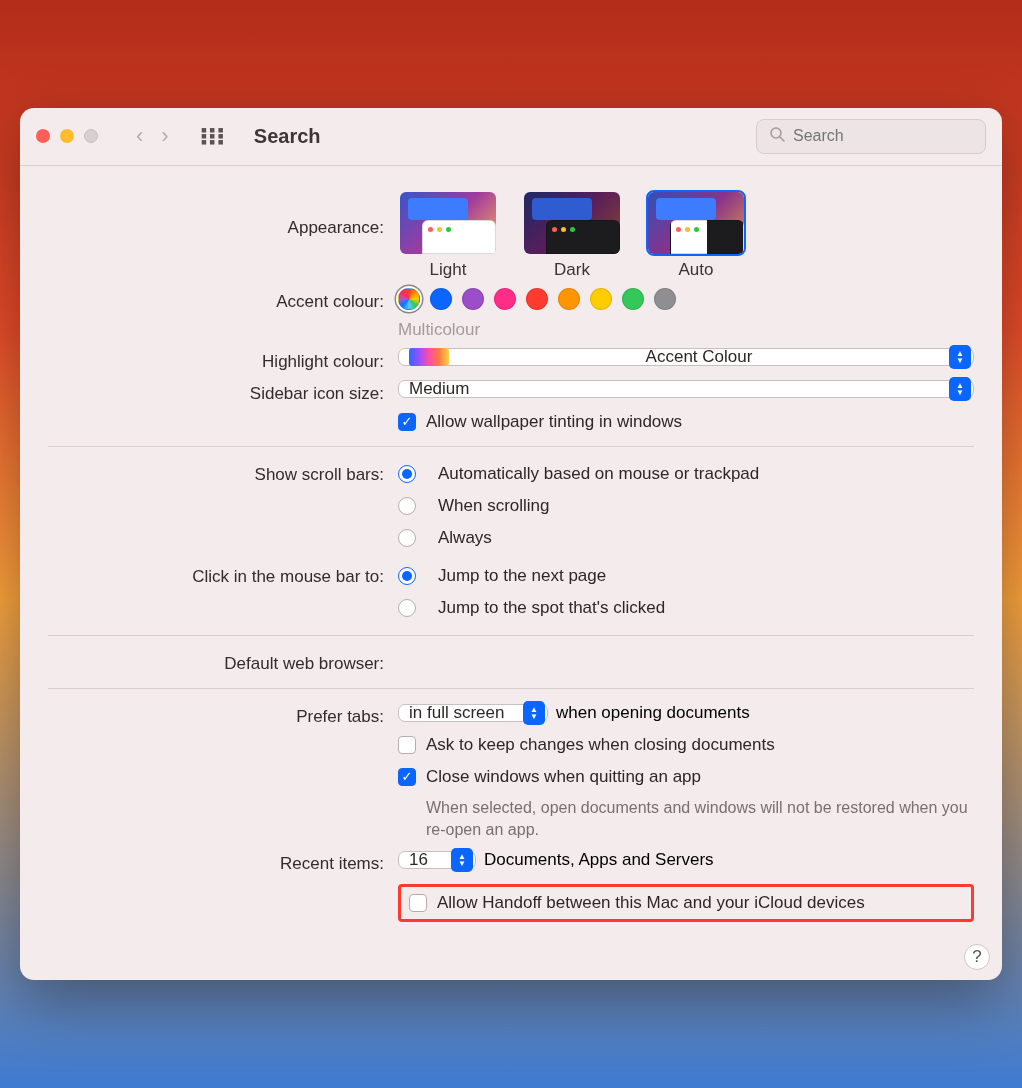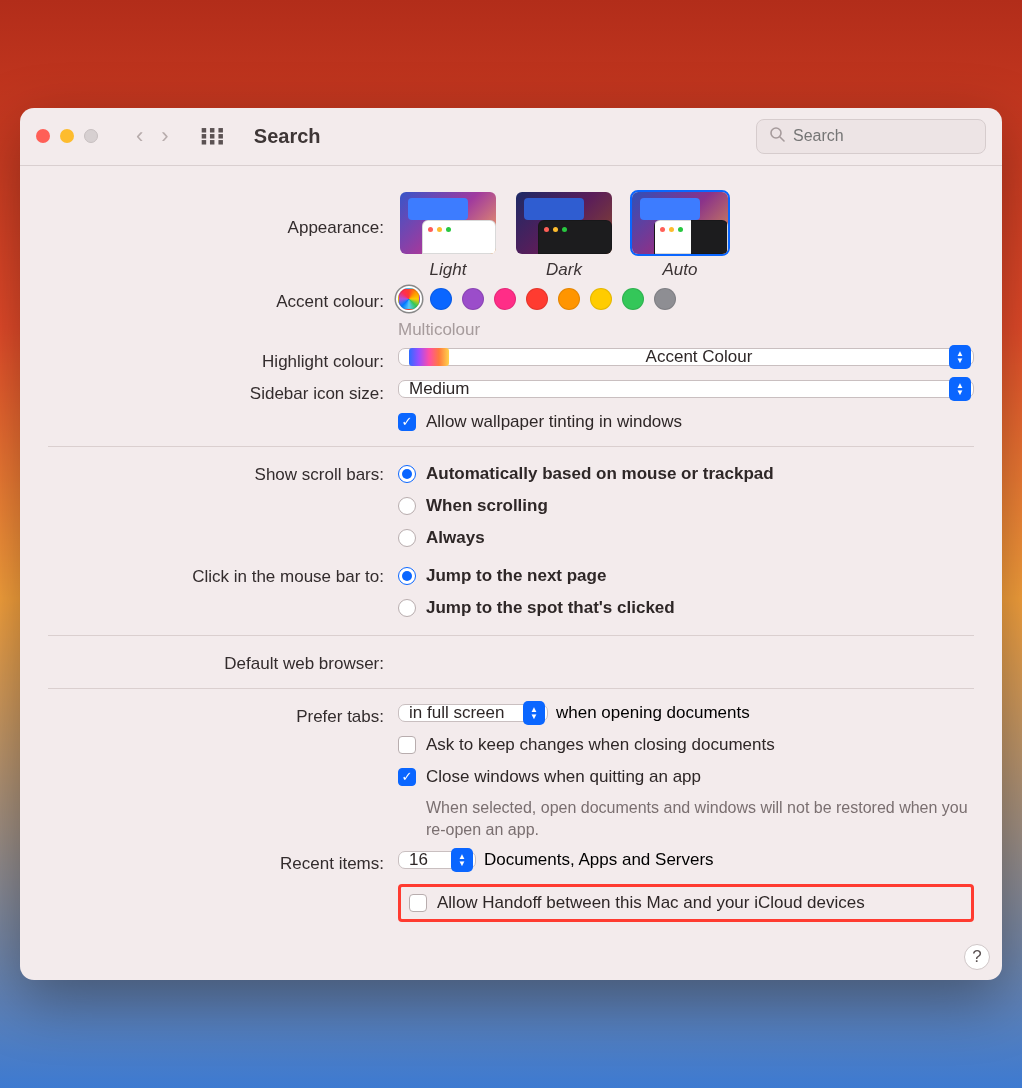--- a/index.html
+++ b/index.html
@@ -45,21 +45,21 @@
     background:#ede4e5; border:1px solid #d6cccd; border-radius:8px;
     padding:6px 12px; width:230px; color:#a69b9c;
   }
   .searchbox input { border:none; background:transparent; outline:none; width:100%; font-size:16px; color:#555; }
   .content { padding: 24px 28px 8px 28px; }
   .row { display:flex; align-items:flex-start; margin-bottom:8px; }
   .label { width: 350px; text-align:right; padding-right:14px; color:#332c2d; padding-top:4px; }
   .field { flex:1; display:flex; flex-direction:column; gap:6px; }
   .inline { display:flex; align-items:center; gap:8px; flex-wrap:wrap; }
 
-  .appearance-options { display:flex; gap:16px;font-style:italic; }
+  .appearance-options { display:flex; gap:24px; }
   .appearance-card { display:flex; flex-direction:column; align-items:center; gap:4px; }
   .thumb { width:100px; height:66px; border-radius:8px; border:2px solid transparent; position:relative; overflow:hidden; }
   .thumb.selected { border-color:#0a66ff; }
   .thumb .bg { position:absolute; inset:0; }
   .thumb .win { position:absolute; left:8px; right:28px; top:6px; height:22px; border-radius:4px; }
   .thumb .mini { position:absolute; left:22px; bottom:0; right:0; height:34px; border-radius:6px 6px 0 0; border:1px solid rgba(0,0,0,0.15); }
   .thumb .dots { position:absolute; left:28px; bottom:22px; display:flex; gap:4px; }
   .thumb .dots span { width:5px; height:5px; border-radius:50%; }
   .cap { color:#3b3334; }
 
@@ -84,21 +84,21 @@
     display:flex; flex-direction:column; align-items:center; justify-content:center;
     font-size:8px; line-height:7px; margin-left:8px;
   }
   .sel-caret::before{content:"▲";} .sel-caret::after{content:"▼";}
 
   .check { display:flex; align-items:center; gap:10px; color:#2e2727; }
   .chkbox { width:18px; height:18px; border-radius:4px; border:1px solid #b8adae; background:#fff; display:flex; align-items:center; justify-content:center; font-size:13px; color:#fff; }
   .chkbox.on { background:#0a66ff; border-color:#0a66ff; }
   .chkbox.on::after { content:"✓"; }
 
-  .radio { display:flex; align-items:center; gap:10px; color:#2e2727; margin:3px 0;font-weight:bold; }
+  .radio { display:flex; align-items:center; gap:22px; color:#2e2727; margin:3px 0; }
   .rbox { width:18px; height:18px; border-radius:50%; border:1px solid #b8adae; background:#fff; display:flex; align-items:center; justify-content:center; }
   .rbox.on { border-color:#0a66ff; }
   .rbox.on::after { content:""; width:10px; height:10px; border-radius:50%; background:#0a66ff; }
 
   hr.sep { border:none; border-top:1px solid #dacfcf; margin:14px 0; }
 
   .hint { color:#7a6f70; font-size:16px; margin-top:4px; padding-left:28px; line-height:1.35; }
   .highlight-box { border:3px solid #ff3b30; border-radius:4px; padding:6px 8px; margin-top:8px; display:inline-flex; }
 
   .helpbtn { align-self:flex-end; width:26px; height:26px; border-radius:50%; background:#fff; border:1px solid #cfc6c7; display:flex; align-items:center; justify-content:center; color:#5a5152; margin:6px 12px 10px auto; }

